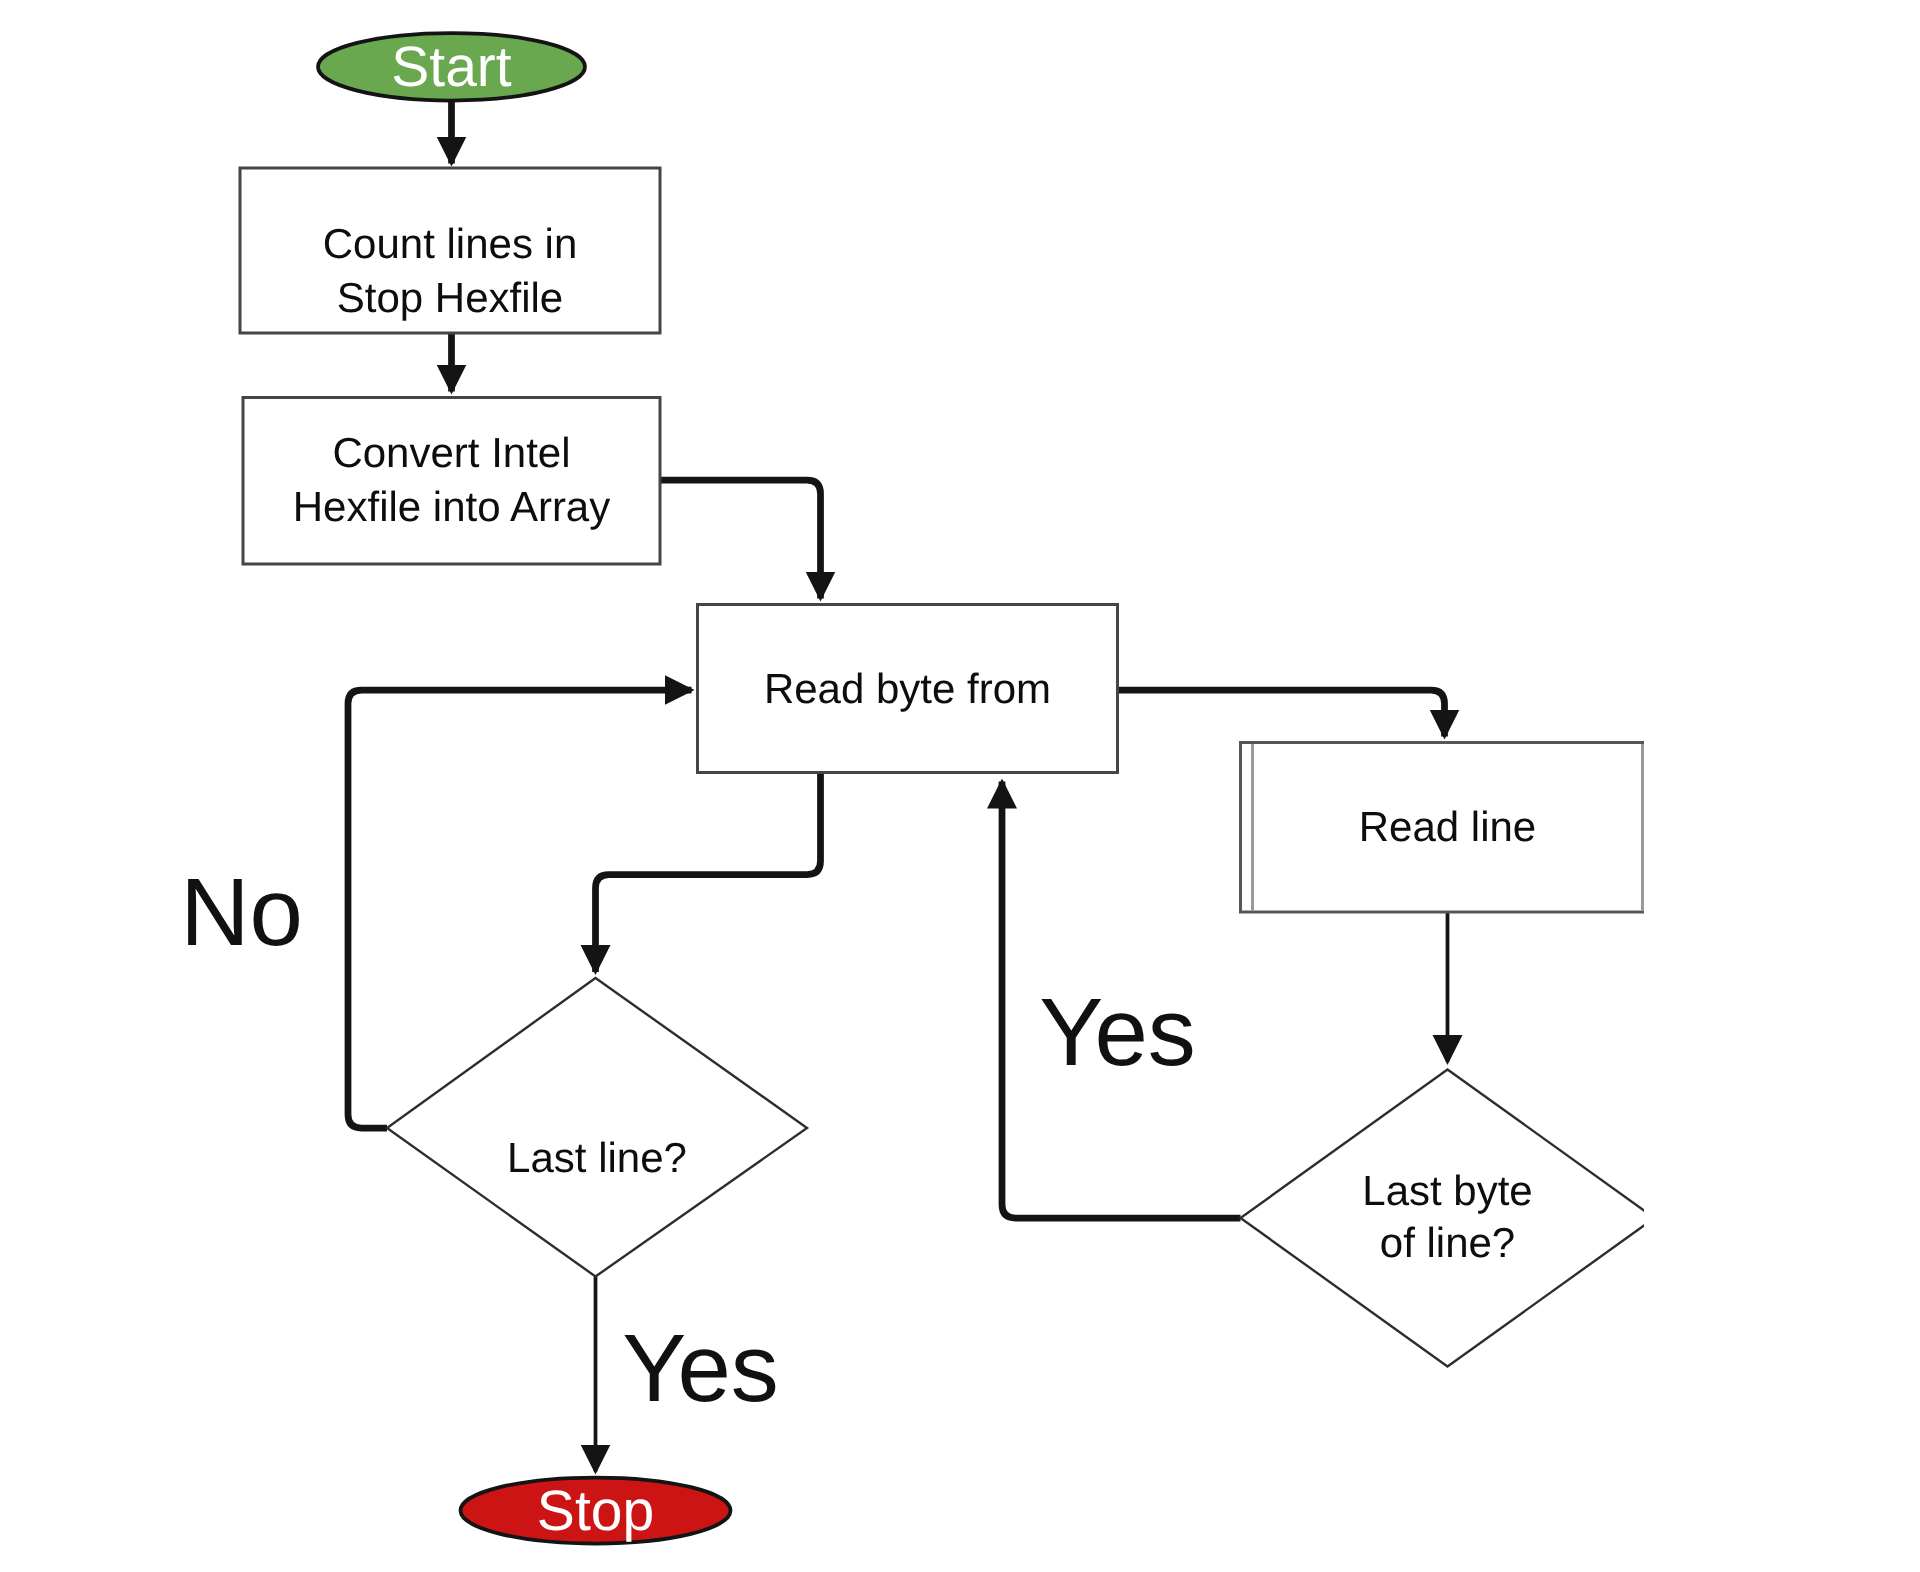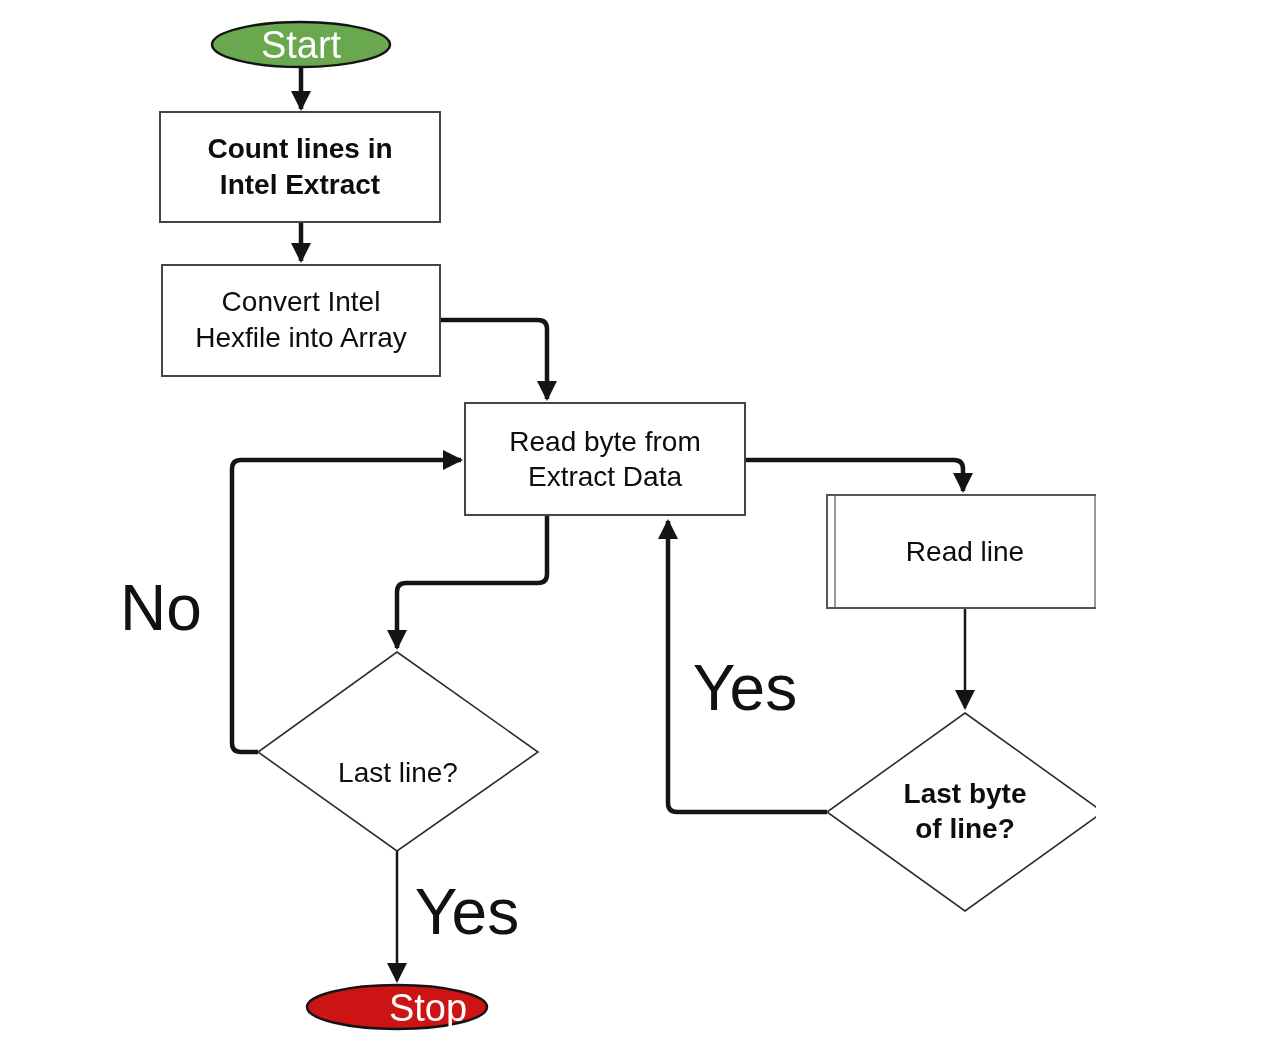--- a/index.html
+++ b/index.html
@@ -85,45 +85,44 @@
 
     <polygon points="397,652 538,752 397,851 258,752" fill="#ffffff" stroke="#2e2e2e" stroke-width="1.6"></polygon>
 
     <polygon points="965,713 1103,812 965,911 827,812" fill="#ffffff" stroke="#2e2e2e" stroke-width="1.6"></polygon>
 
     <ellipse cx="397" cy="1007" rx="90" ry="22" fill="#cc1414" stroke="#141414" stroke-width="2.5"></ellipse>
   </svg>
 
   <div class="lbl terminator-text" style="left:301px; top:45px;">Start</div>
 
-  <div class="lbl node-text" style="left:300px; top:167px; line-height:36px;font-weight:bold;">
+  <div class="lbl node-text" style="left:300px; top:181px; line-height:36px;">
     <div>Count lines in</div>
-    <div>Intel Extract</div>
+    <div>Stop Hexfile</div>
   </div>
 
   <div class="lbl node-text" style="left:301px; top:320px; line-height:36px;">
     <div>Convert Intel</div>
     <div>Hexfile into Array</div>
   </div>
 
   <div class="lbl node-text" style="left:605px; top:459px;">
     <div>Read byte from</div>
-    <div>Extract Data</div>
   </div>
 
   <div class="lbl node-text" style="left:965px; top:551px;">Read line</div>
 
   <div class="lbl node-text" style="left:398px; top:772px;">Last line?</div>
 
-  <div class="lbl node-text" style="left:965px; top:811px;font-weight:bold;">
+  <div class="lbl node-text" style="left:965px; top:811px;">
     <div>Last byte</div>
     <div>of line?</div>
   </div>
 
-  <div class="lbl terminator-text" style="left:397px; top:1008px;margin-left:31px;">Stop</div>
+  <div class="lbl terminator-text" style="left:397px; top:1008px;">Stop</div>
 
   <div class="lbl edge-text" style="left:161px; top:608px;">No</div>
 
   <div class="lbl edge-text" style="left:745px; top:688px;">Yes</div>
 
   <div class="lbl edge-text" style="left:1210px; top:668px;">No</div>
 
   <div class="lbl edge-text" style="left:467px; top:912px;">Yes</div>
 
 </div>

